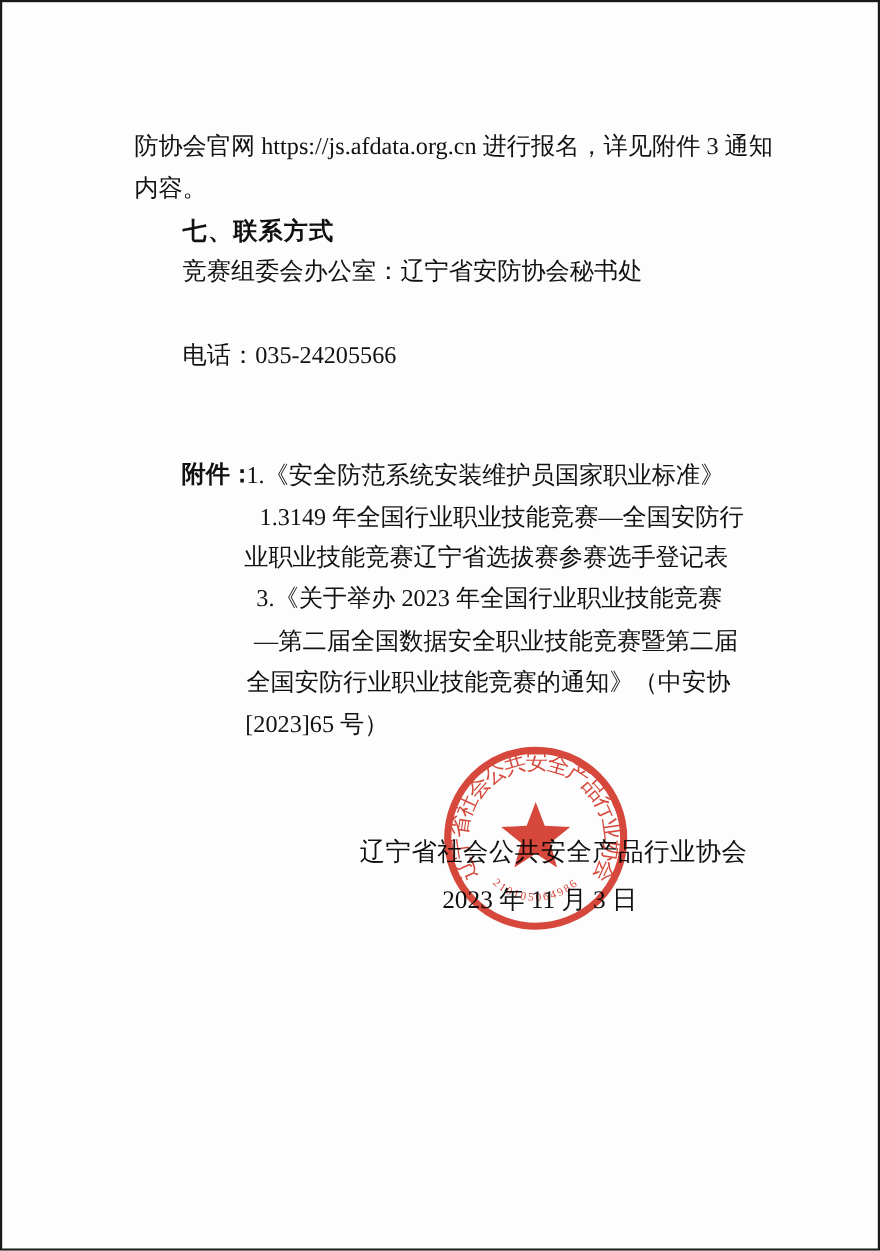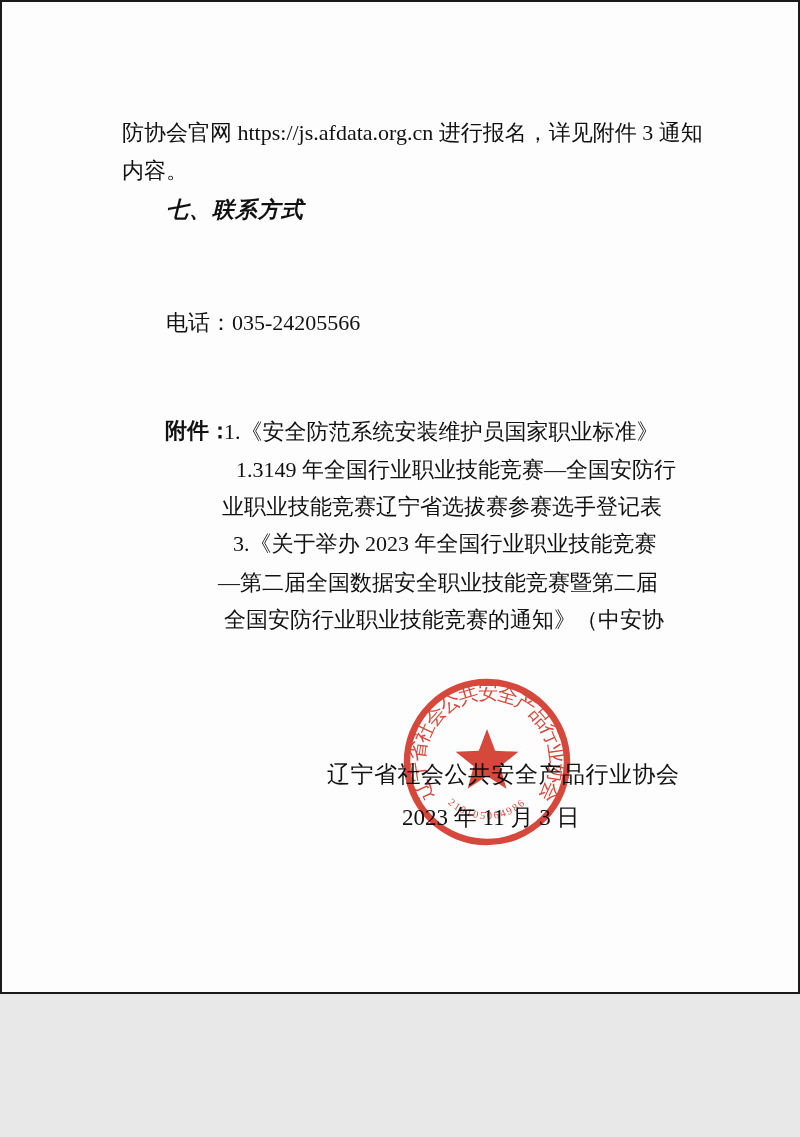--- a/index.html
+++ b/index.html
@@ -1,45 +1,44 @@
 <!DOCTYPE html>
 <html style="--seal: #d43a2c;"><head>
 <meta charset="utf-8">
 <style>
   html,body { margin:0; padding:0; background:#e8e8e8; }
   .page {
     position:relative;
-    width:800px; height:994px;
+    width:800px; height:1137px;
     margin:0 auto;
     background:#fdfdfd;
     border:2px solid #d946ef;
     box-sizing:border-box;
     overflow:hidden;
     font-family:"Liberation Serif","DejaVu Serif",serif;
     color:#111;
   }
   .txt { position:absolute; font-size:22px; line-height:38px; white-space:pre; }
   .l120 { left:120px; }
   .l164 { left:164px; }
   .heading {
     left:164px; font-weight:700;
     font-family:"Liberation Sans","DejaVu Sans",sans-serif;
     letter-spacing:1px;
-    font-style:italic;
   }
   .att-label {
     left:163px; font-weight:700;
     font-family:Liberation Mono, monospace;
   }
   .att { line-height:36px;text-align:right; }
   .att0 { left:222px; top:412px; }
   .att1 { left:234px; top:450px; }
   .att2 { left:220px; top:487px; }
   .att3 { left:231px; top:524px; }
-  .att4 { left:216px; top:563px; }
+  .att4 { left:229px; top:563px; }
   .att5 { left:222px; top:600px; }
   .att6 { left:221px; top:638px; }
   .sig-org  { left:325px; top:754px; font-size:23px; letter-spacing:0.5px; }
   .sig-date { left:400px; top:797px; font-size:23px; }
   .seal {
     position:absolute; left:385px; top:660px;
     width:200px; height:200px;
     mix-blend-mode:multiply;
     opacity:0.93;
   }
@@ -50,29 +49,31 @@
 </head>
 <body>
 
 <div class="page" style="background: rgb(253, 253, 253); border-color: rgb(26, 26, 26); color: rgb(17, 17, 17);">
 
   <div class="txt l120" style="top:112px">防协会官网 https://js.afdata.org.cn 进行报名，详见附件 3 通知</div>
   <div class="txt l120" style="top:150px">内容。</div>
 
   <div class="txt heading" style="top:189px">七、联系方式</div>
 
+  <div class="txt l164" style="top:226px">竞赛组委会办公室：辽宁省安防协会秘书处</div>
   <div class="txt l164" style="top:302px">电话：035-24205566</div>
 
   <div class="txt att-label" style="top:412px">附件：</div>
   <div class="txt att att0">1.《安全防范系统安装维护员国家职业标准》</div>
   <div class="txt att att1">1.3149 年全国行业职业技能竞赛—全国安防行</div>
   <div class="txt att att2">业职业技能竞赛辽宁省选拔赛参赛选手登记表</div>
   <div class="txt att att3">3.《关于举办 2023 年全国行业职业技能竞赛</div>
   <div class="txt att att4">—第二届全国数据安全职业技能竞赛暨第二届</div>
   <div class="txt att att5">全国安防行业职业技能竞赛的通知》（中安协</div>
+  <div class="txt att att6">[2023]65 号）</div>
 
   <div class="txt sig-org">辽宁省社会公共安全产品行业协会</div>
   <div class="txt sig-date">2023 年 11 月 3 日</div>
 
   <svg class="seal" viewBox="0 0 200 200" aria-hidden="true">
     <defs>
       <path id="arcTop" d="M 48.4 136.2 A 63 63 0 1 1 151.6 136.2" fill="none"></path>
       <path id="arcBottom" d="M 59.7 140.3 A 57 57 0 0 0 140.3 140.3" fill="none"></path>
     </defs>
     <circle cx="100" cy="100" r="80" fill="none" stroke="var(--seal,#d43a2c)" stroke-width="6.5"></circle>

